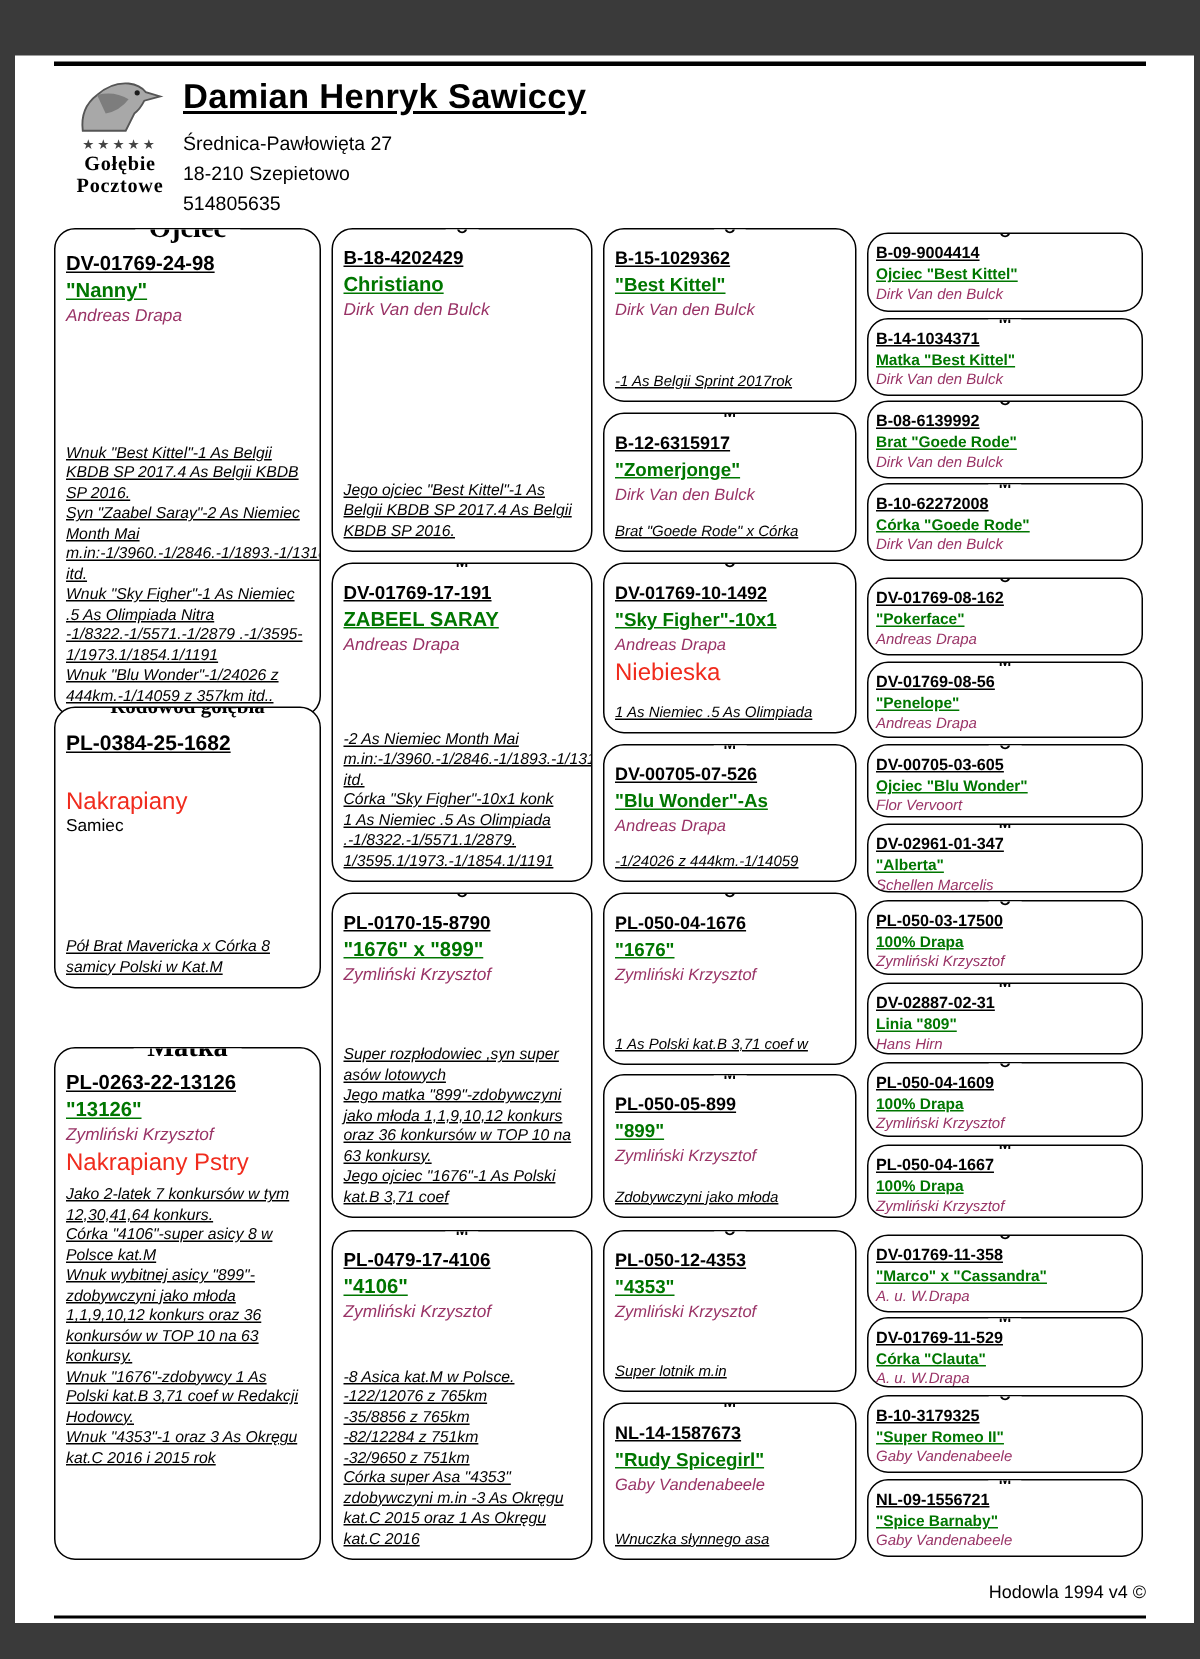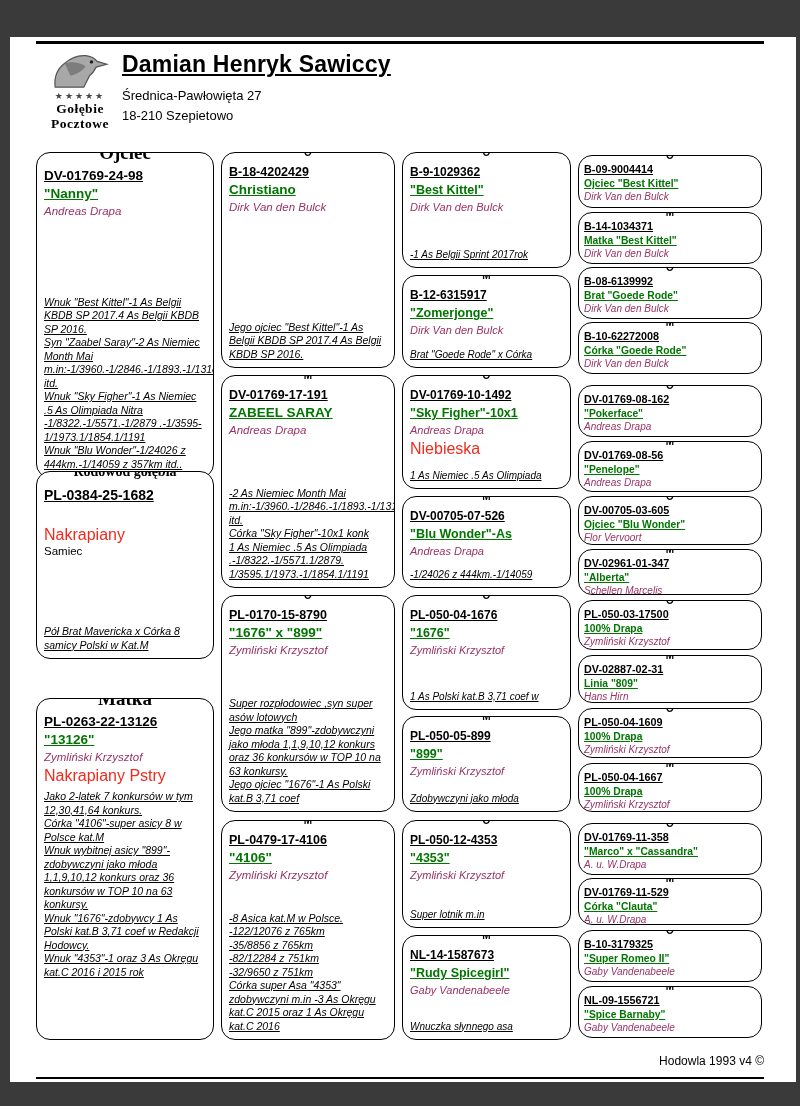--- a/index.html
+++ b/index.html
@@ -109,20 +109,21 @@
       <circle cx="44" cy="13.5" r="1.8" fill="#1c1c1c"></circle>
     </svg>
     <div class="stars">★★★★★</div>
     <div class="brand">Gołębie</div>
     <div class="brand">Pocztowe</div>
   </div>
   <div class="titleblock">
     <h1>Damian Henryk Sawiccy</h1>
     <div class="addr">Średnica-Pawłowięta 27</div>
     <div class="addr">18-210 Szepietowo</div>
+    <div class="addr">514805635</div>
   </div>
 
   <section class="pbox c1 father" style="top:115px;height:326px">
     <span class="boxhead">Ojciec</span>
     <div class="rid">DV-01769-24-98</div>
     <div class="pname">"Nanny"</div>
     <div class="breeder">Andreas Drapa</div>
     <div class="desc">Wnuk "Best Kittel"-1 As Belgii KBDB SP 2017.4 As Belgii KBDB SP 2016.
 Syn "Zaabel Saray"-2 As Niemiec Month Mai m.in:-1/3960.-1/2846.-1/1893.-1/1318.-1/924 itd.
 Wnuk "Sky Figher"-1 As Niemiec .5 As Olimpiada Nitra -1/8322.-1/5571.-1/2879 .-1/3595-1/1973.1/1854.1/1191
@@ -183,21 +184,21 @@
     <div class="desc">-8 Asica kat.M w Polsce.
 -122/12076 z 765km
 -35/8856 z 765km
 -82/12284 z 751km
 -32/9650 z 751km
 Córka super Asa "4353" zdobywczyni m.in -3 As Okręgu kat.C 2015 oraz 1 As Okręgu kat.C 2016</div>
   </section>
 
   <section class="pbox c3 g3" style="top:115px;height:116px">
     <span class="marker">O</span>
-    <div class="rid">B-9-1029362</div>
+    <div class="rid">B-15-1029362</div>
     <div class="pname">"Best Kittel"</div>
     <div class="breeder">Dirk Van den Bulck</div>
     <div class="desc">-1 As Belgii Sprint 2017rok</div>
   </section>
   <section class="pbox c3 g3" style="top:238px;height:93px">
     <span class="marker">M</span>
     <div class="rid">B-12-6315917</div>
     <div class="pname">"Zomerjonge"</div>
     <div class="breeder">Dirk Van den Bulck</div>
     <div class="desc">Brat "Goede Rode" x Córka</div>
@@ -336,15 +337,15 @@
     <div class="pname">"Super Romeo II"</div>
     <div class="breeder">Gaby Vandenabeele</div>
   </section>
   <section class="pbox c4 g4" style="top:949px;height:52px">
     <span class="marker">M</span>
     <div class="rid">NL-09-1556721</div>
     <div class="pname">"Spice Barnaby"</div>
     <div class="breeder">Gaby Vandenabeele</div>
   </section>
 
-  <div class="footer">Hodowla 1993 v4 ©</div>
+  <div class="footer">Hodowla 1994 v4 ©</div>
   <div class="rule bottom"></div>
 </div>
 
 </body></html>

